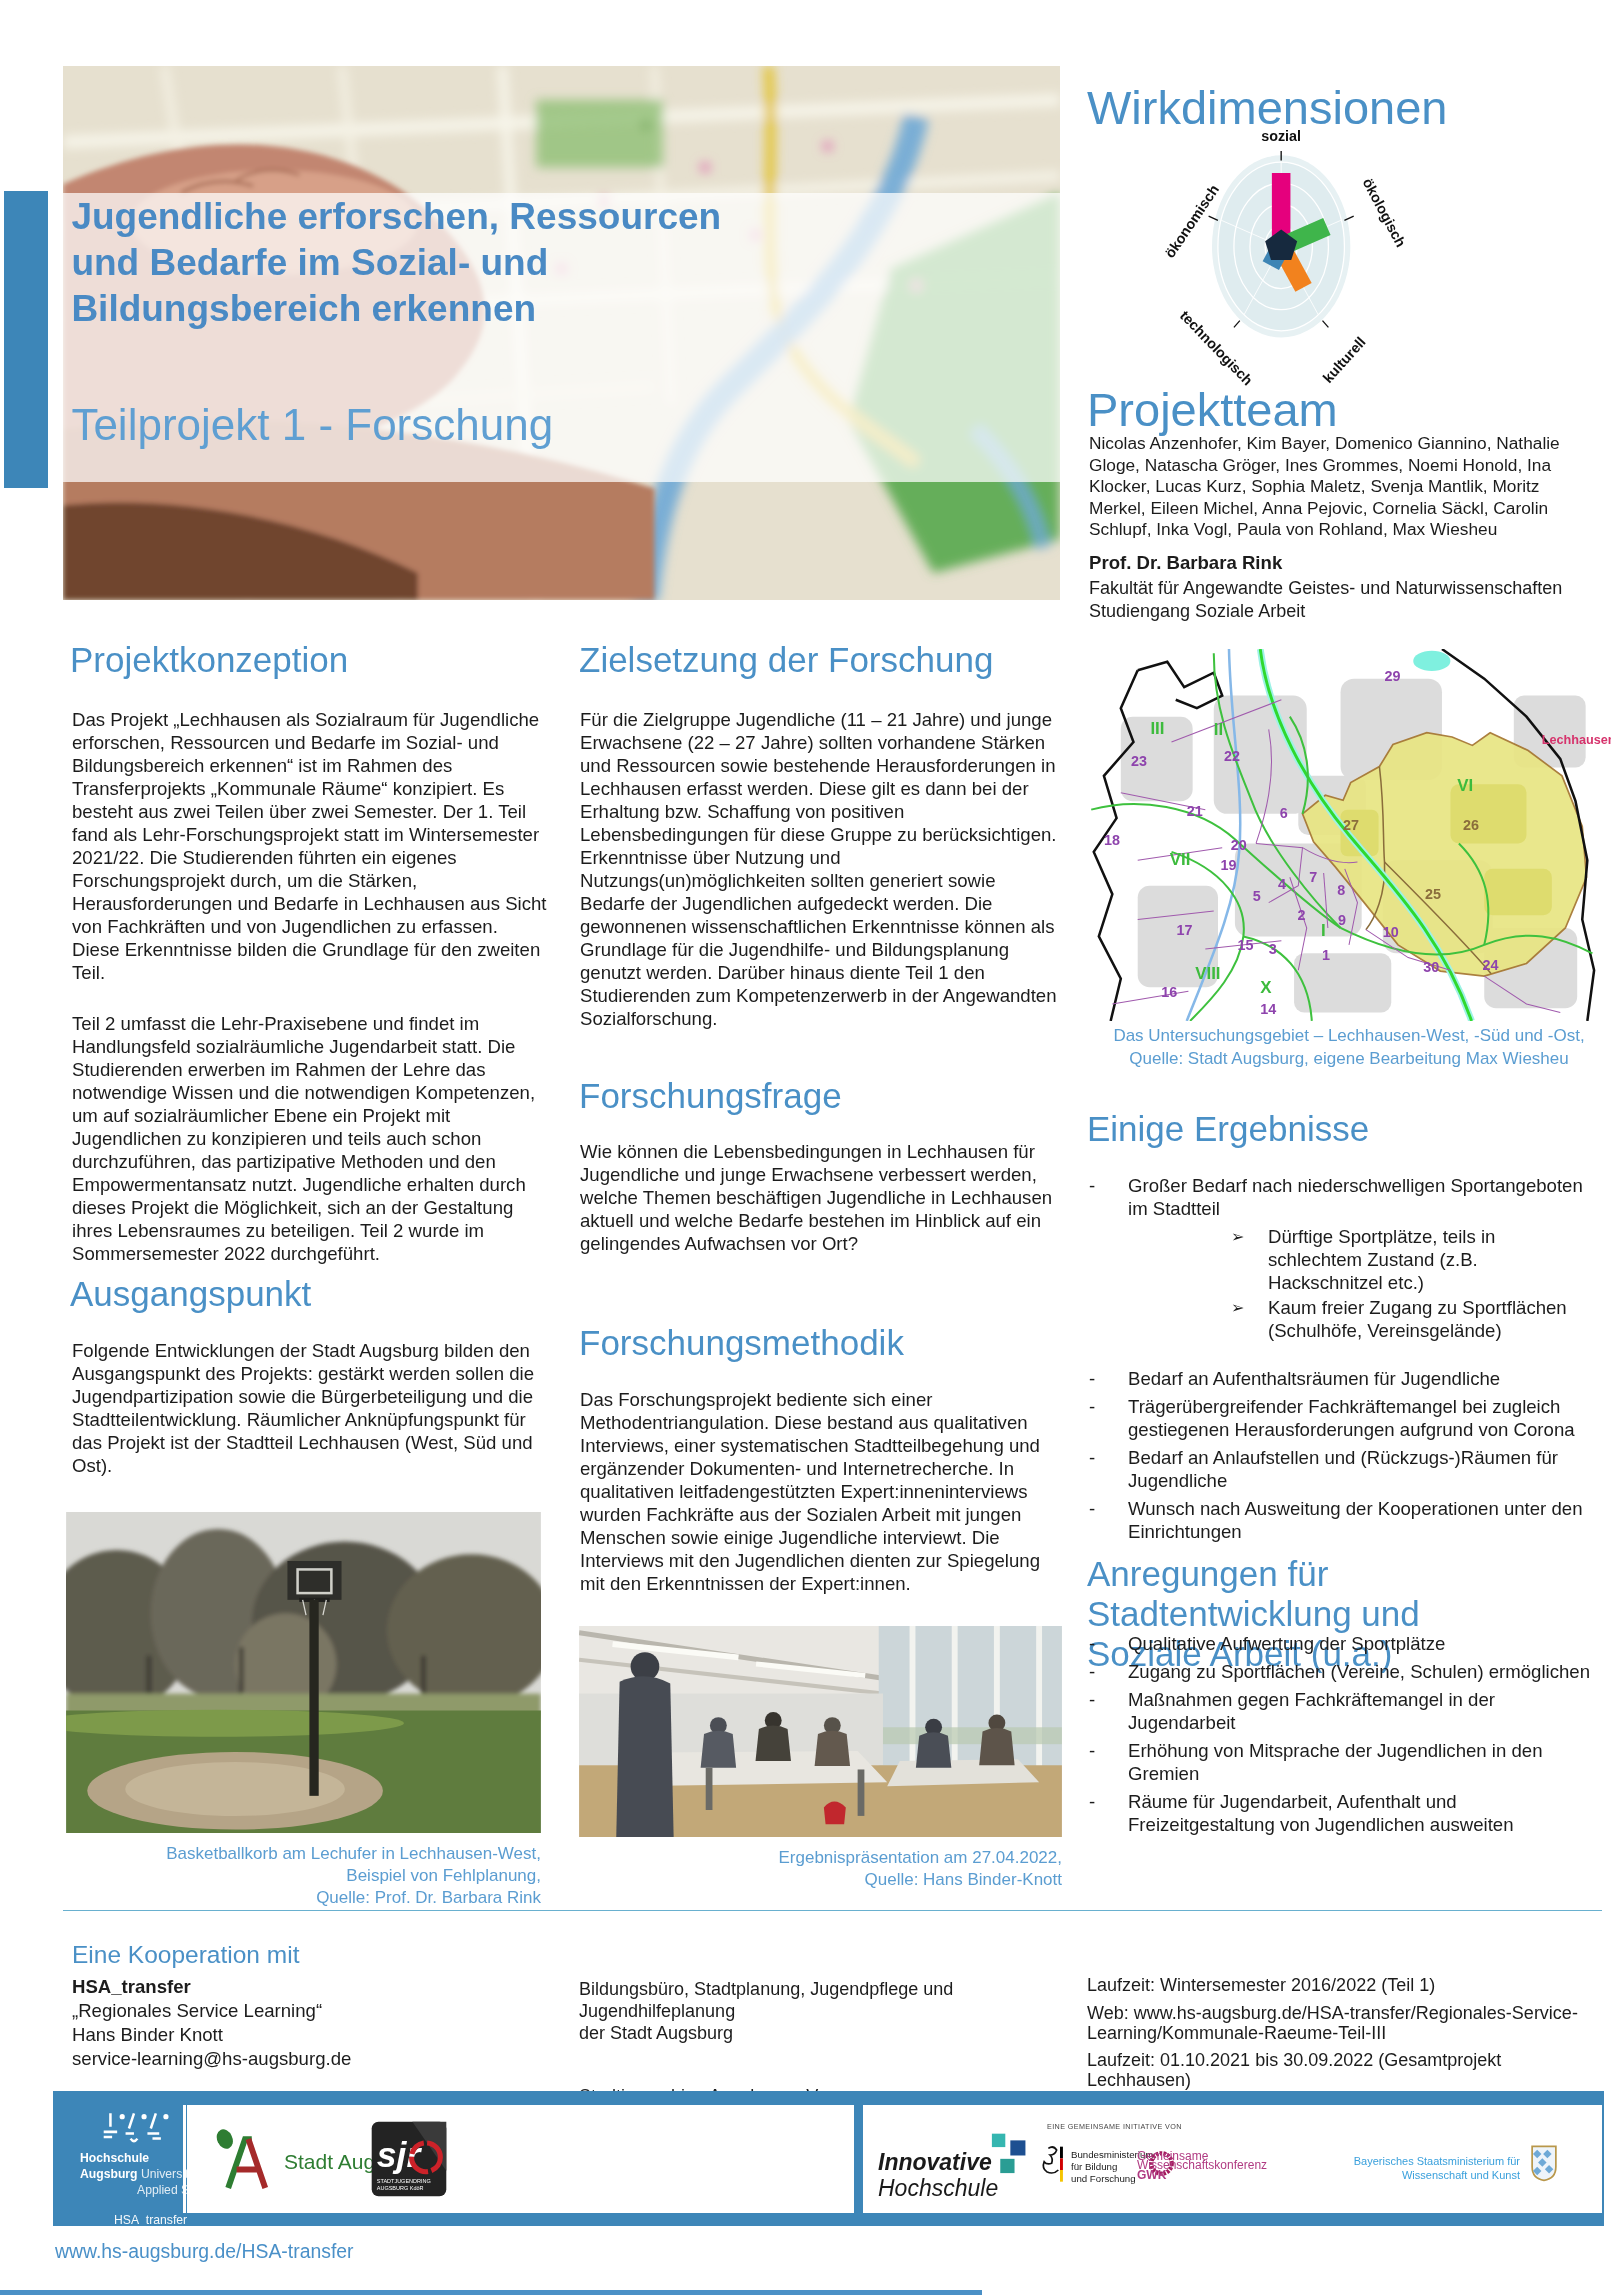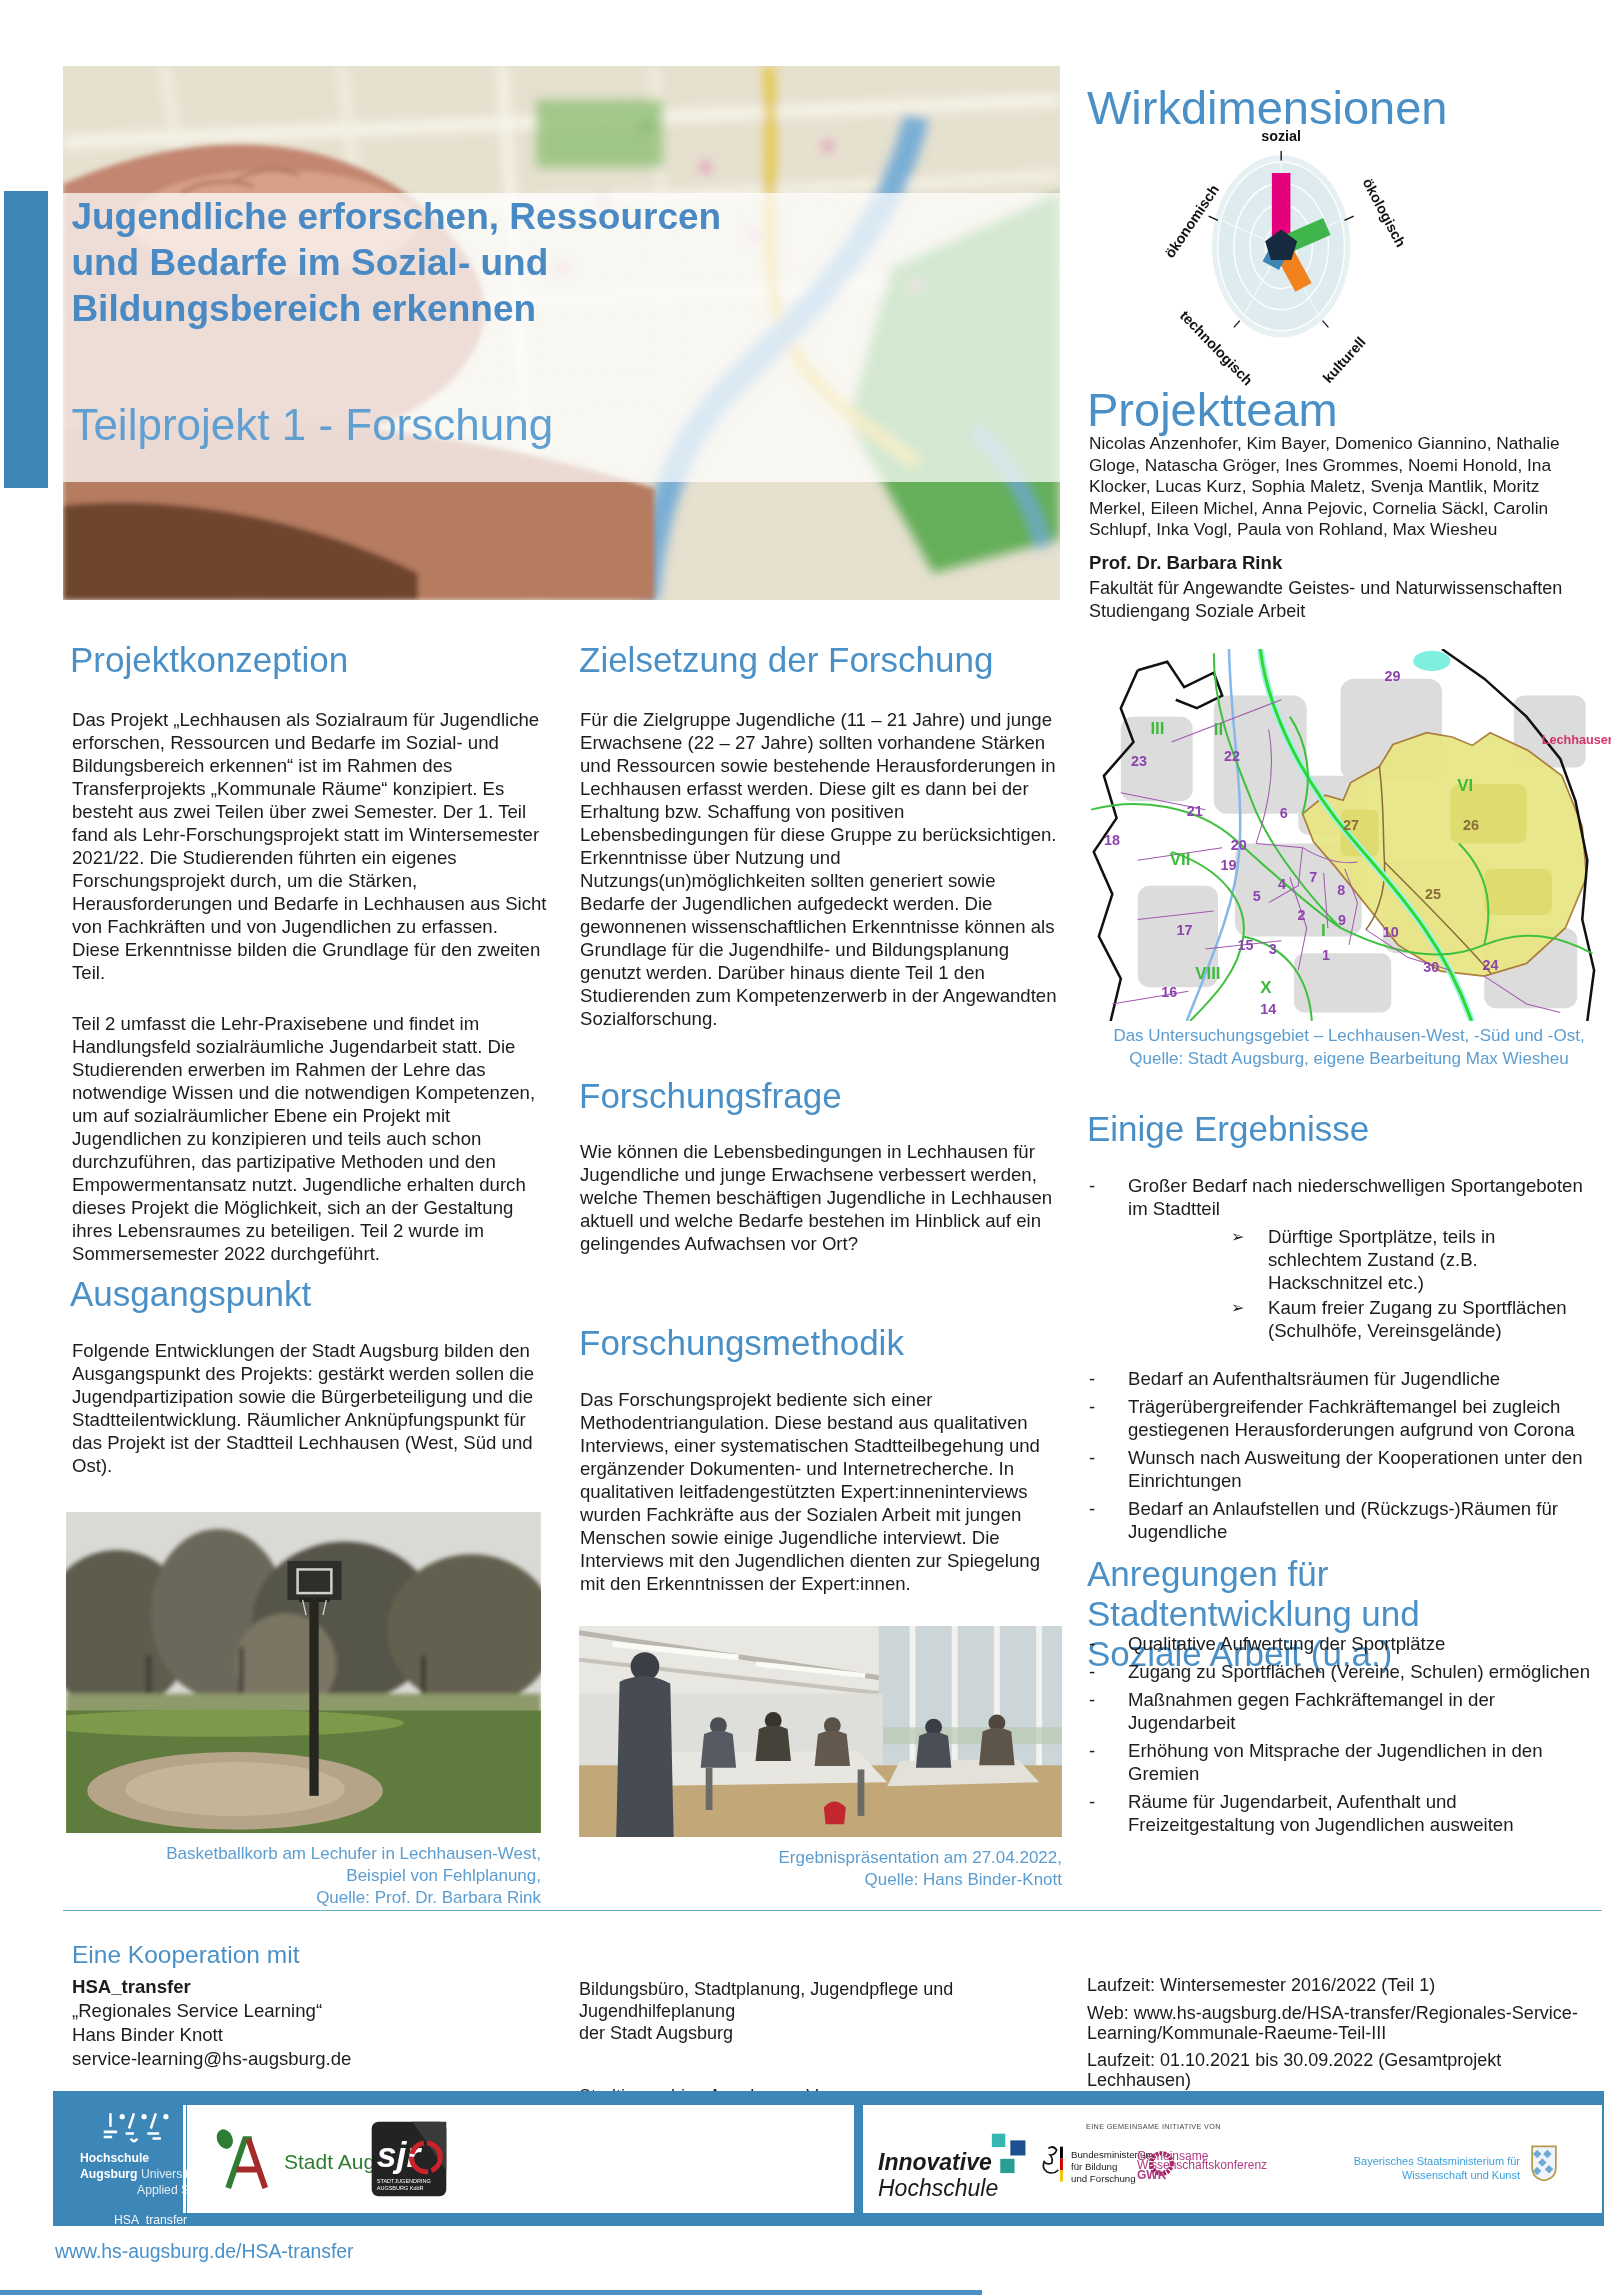--- a/index.html
+++ b/index.html
@@ -338,24 +338,24 @@
     <div class="sli">
         <div style="max-width:338px;">Kaum freier Zugang zu Sportflächen (Schulhöfe, Vereinsgelände)</div>
       </div>
     <div class="li" style="margin-top:25px;">
         <div>Bedarf an Aufenthaltsräumen für Jugendliche</div>
       </div>
     <div class="li">
         <div>Trägerübergreifender Fachkräftemangel bei zugleich gestiegenen Herausforderungen aufgrund von Corona</div>
       </div>
     <div class="li">
+        <div>Bedarf an Anlaufstellen und (Rückzugs-)Räumen für Jugendliche</div>
+      </div>
+    <div class="li">
         <div>Wunsch nach Ausweitung der Kooperationen unter den Einrichtungen</div>
-      </div>
-    <div class="li">
-        <div>Bedarf an Anlaufstellen und (Rückzugs-)Räumen für Jugendliche</div>
       </div>
   </div>
 
   <div class="h1 big" style="left:1087px;top:1554px;line-height:40px;">
     <div>Anregungen für</div>
     <div>Stadtentwicklung und</div>
     <div>Soziale Arbeit (u.a.)</div>
   </div>
   <div class="abs" style="left:1089px;top:1632px;width:517px;">
     <div class="li">
@@ -436,21 +436,21 @@
   <div class="fpanel" style="left:863px;top:2105px;width:739px;height:108px;"></div>
   <div class="abs" style="left:878px;top:2149px;font-size:23px;line-height:26px;font-style:italic;color:#1a1a1a;">
     <div style="font-weight:700;">Innovative</div>
     <div>Hochschule</div>
   </div>
   <svg class="abs" style="left:990px;top:2132px;" width="39" height="52" viewBox="0 0 46 62">
     <rect x="2" y="2" width="16" height="16" fill="#35b6b0"></rect>
     <rect x="24" y="10" width="18" height="18" fill="#1d4f91"></rect>
     <rect x="12" y="32" width="17" height="17" fill="#2a9d94"></rect>
   </svg>
-  <div class="abs" style="left:1086px;top:2122px;font-size:7.2px;letter-spacing:0.4px;color:#444;">EINE GEMEINSAME INITIATIVE VON</div>
+  <div class="abs" style="left:1047px;top:2122px;font-size:7.2px;letter-spacing:0.4px;color:#444;">EINE GEMEINSAME INITIATIVE VON</div>
   <svg class="abs" style="left:1040px;top:2143px;" width="25" height="44" viewBox="0 0 30 52">
     <path d="M10,6 q6,-4 10,2 q-2,6 -8,6 q4,4 2,10 q-6,2 -9,-2 q-3,8 3,12 q8,4 14,-2" fill="none" stroke="#111" stroke-width="2"></path>
     <rect x="24" y="4" width="3.5" height="14" fill="#000000"></rect>
     <rect x="24" y="18" width="3.5" height="14" fill="#d00000"></rect>
     <rect x="24" y="32" width="3.5" height="14" fill="#f5c400"></rect>
   </svg>
   <div class="abs" style="left:1071px;top:2149px;font-size:9.7px;line-height:12px;color:#1a1a1a;">
     <div>Bundesministerium</div>
     <div>für Bildung</div>
     <div>und Forschung</div>

